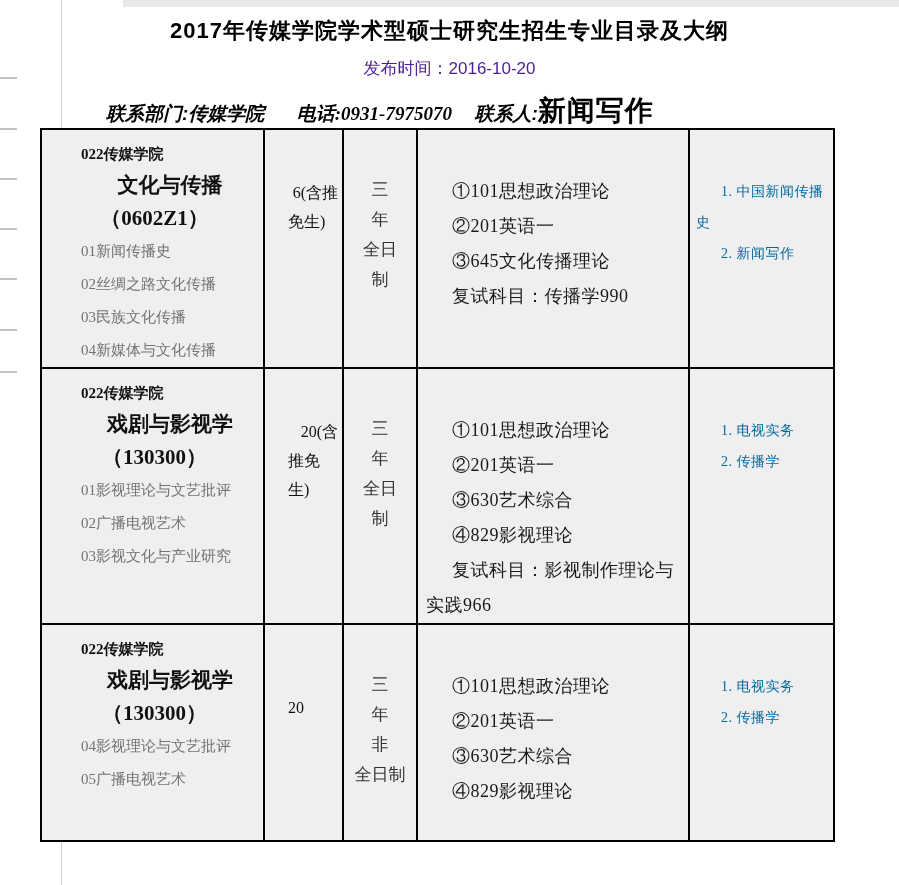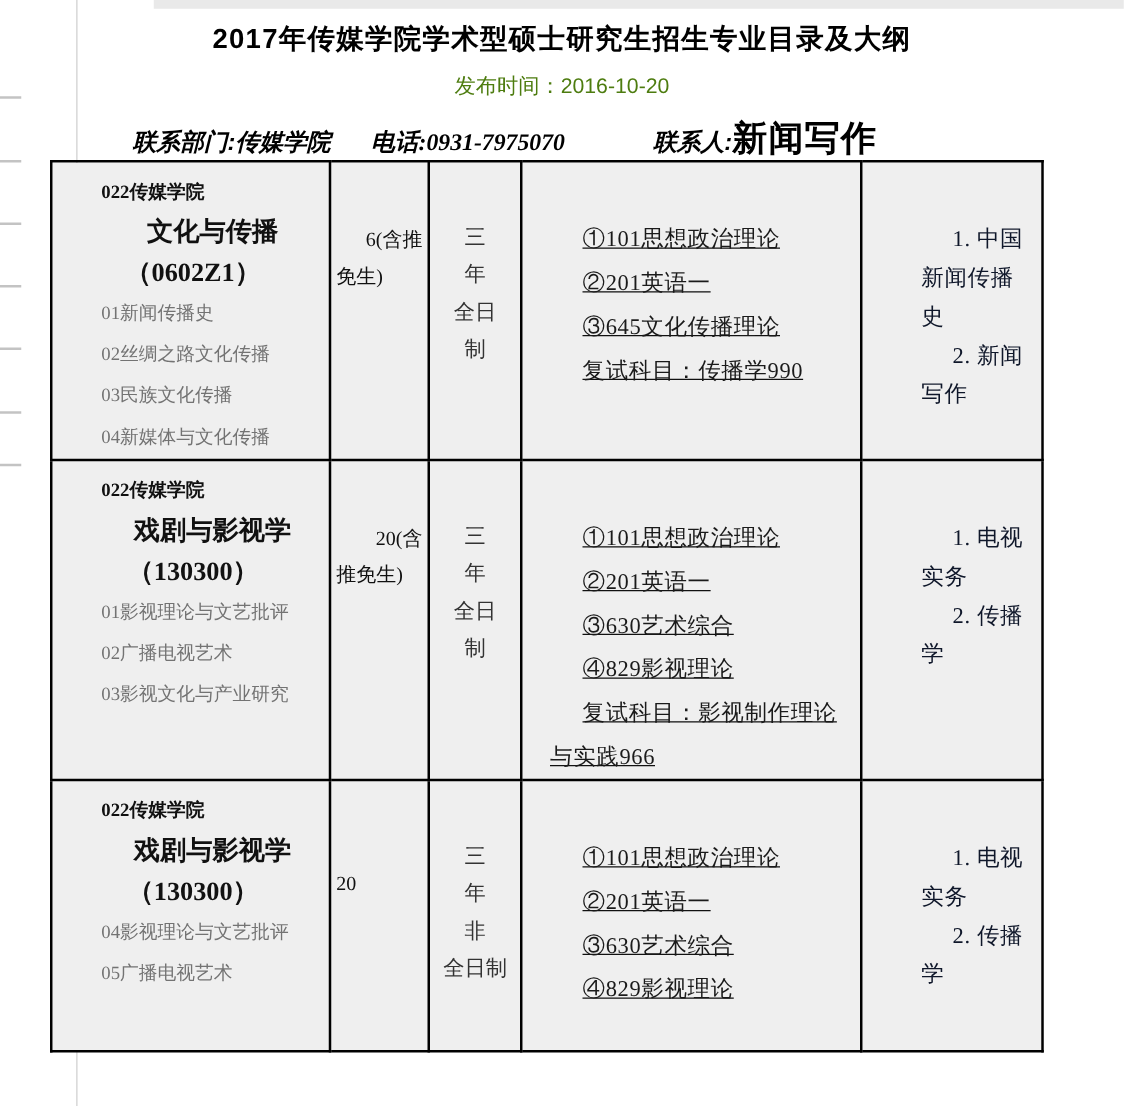--- a/index.html
+++ b/index.html
@@ -11,25 +11,25 @@
   }
   .top-band { position:absolute; left:123px; top:0; width:776px; height:7px; background:var(--band,#e9e9e9); }
   .v-divider { position:absolute; left:61px; top:0; width:1px; height:885px; background:#d0d0d0; }
   .stub { position:absolute; left:0; width:17px; height:2px; background:#c3c3c3; }
 
   .page-title {
     position:absolute; left:0; top:16px; width:899px; text-align:center;
     font-size:22px; font-weight:bold; color:#000; letter-spacing:1px;
   }
   .publish { position:absolute; left:0; top:57px; width:899px; text-align:center;
-    font-size:17px; color:#4d7c0f; }
+    font-size:17px; color:#4c1d95; }
   .contact { position:absolute; left:106px; top:92px; white-space:nowrap; font-weight:bold; color:#000; }
   .contact .seg { font-size:19px;font-style:italic; }
   .contact .phone { margin-left:28px; font-family:"Liberation Serif","DejaVu Serif",serif; }
-  .contact .who { margin-left:66px; }
+  .contact .who { margin-left:18px; }
   .contact .name { font-size:28px; letter-spacing:1px; }
 
   table.adm {
     position:absolute; left:40px; top:128px; width:793px;
     border-collapse:collapse; table-layout:fixed; z-index:2;
   }
   table.adm th, table.adm td {
     border:2px solid var(--border,#000); background:var(--cellbg,#efefef);
     vertical-align:top; overflow:hidden;
   }
@@ -39,33 +39,33 @@
 
   td.c1 { padding:0 4px 0 6px; font-family:"Liberation Serif","DejaVu Serif",serif; }
   .dept { font-size:15px; font-weight:bold; line-height:24px; margin-top:12px; text-indent:33px; }
   .major { font-size:21px; font-weight:bold; line-height:33px; margin-top:3px;text-align:center; }
   .major .l1 { text-indent:33px; }
   .major .l2 { text-indent:2px; }
   .dir { font-size:15px; line-height:33px; text-indent:33px; color:#737373; }
   .dir:first-of-type { margin-top:3px; }
 
   td.c2 { padding:48px 2px 0 2px; font-family:"Liberation Serif","DejaVu Serif",serif; font-size:16px; }
-  td.c2 div { line-height:29px; padding:0 2px; }
+  td.c2 div { line-height:29px; padding:0 2px;margin-left:19px; }
   td.c2 div.r { text-align:right; }
   td.c2.single { padding-top:68px; }
 
   td.c3 { padding:45px 2px 0 2px; font-family:"Liberation Serif","DejaVu Serif",serif;
     font-size:17px; color:#333; }
   td.c3 div { text-align:center; line-height:30px; }
 
-  td.c4 { padding:44px 4px 0 22px; font-family:"Liberation Serif","DejaVu Serif",serif;text-decoration:underline; }
+  td.c4 { padding:44px 4px 0 8px; font-family:"Liberation Serif","DejaVu Serif",serif; }
   .exam { font-size:18px; letter-spacing:0.5px; line-height:35px; text-indent:26px; color:#1a1a1a; }
 
   td.c5 { padding:46px 4px 0 6px; font-family:"Liberation Serif","DejaVu Serif",serif; }
-  .note { font-size:18px; letter-spacing:0.5px; line-height:31px; text-indent:25px; color:#0f172a;margin-left:41px; }
+  .note { font-size:14px; letter-spacing:0.5px; line-height:31px; text-indent:25px; color:#0369a1; }
 </style>
 </head>
 <body style="--cellbg: #efefef; --border: #000000; --band: #e9e9e9;">
 
 <div class="top-band"></div>
 <div class="v-divider"></div>
 <div id="left-rail">
     <div class="stub" style="top: 77px;"></div>
     <div class="stub" style="top: 128px;"></div>
     <div class="stub" style="top: 178px;"></div>

